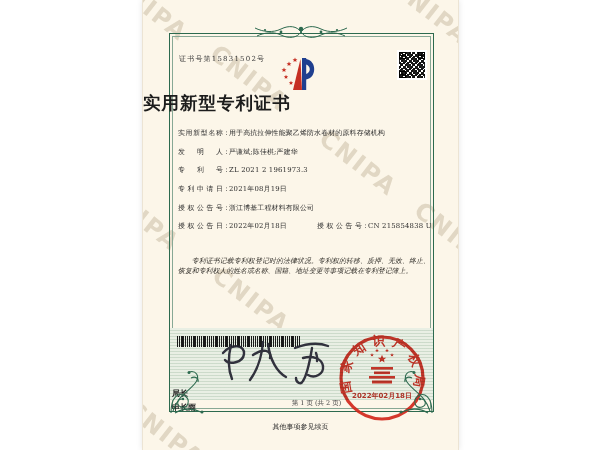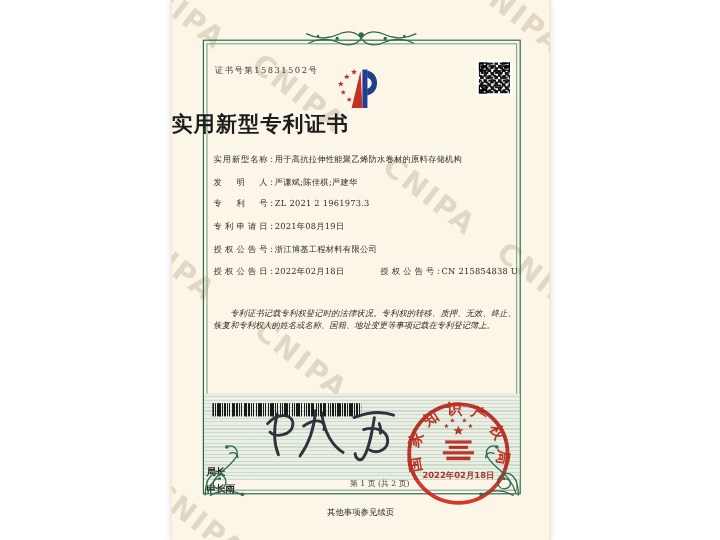--- a/index.html
+++ b/index.html
@@ -24,21 +24,21 @@
       outline:2px solid #fff;}
   .fp{position:absolute;width:7px;height:7px;border:1.6px solid #000;box-sizing:border-box;
       background:radial-gradient(#000 38%,transparent 40%);}
   .fp.tl{left:0;top:0}.fp.tr{right:0;top:0}.fp.bl{left:0;bottom:0}
   .logo{position:absolute;left:134px;top:56px;width:42px;height:39px;}
   .title{position:absolute;left:0;top:91px;width:100%;text-align:left;font-size:17.5px;font-weight:bold;
          letter-spacing:1px;color:#1c1c1c;}
   
   .fields{position:absolute;left:35px;top:129px;right:26px;font-size:6.9px;color:#2e2e2e;}
   .frow{height:18.7px;line-height:9px;white-space:nowrap;}
-  .flabel{display:inline-block;width:45px;text-align:justify;text-align-last:justify;vertical-align:top;}
+  .flabel{display:inline-block;width:45px;text-align:justify;text-align-last:justify;vertical-align:top;font-family:Liberation Mono, monospace;}
   .fcolon{display:inline-block;width:6px;}
   .fval{letter-spacing:.2px;}
   .gpair2{margin-left:30px;}
   
   .paras{position:absolute;left:35px;top:256px;right:28px;font-size:6.9px;line-height:10.2px;
          color:#33302b;text-align:justify;font-style:italic;}
   .paras p{margin:0;text-indent:2em;}
   
   .panel{position:absolute;left:27px;right:25px;top:328px;height:72px;background:#e9efe4;
          background-image:repeating-linear-gradient(0deg,rgba(104,146,112,.22) 0 1px,rgba(255,255,255,0) 1px 3px);}

